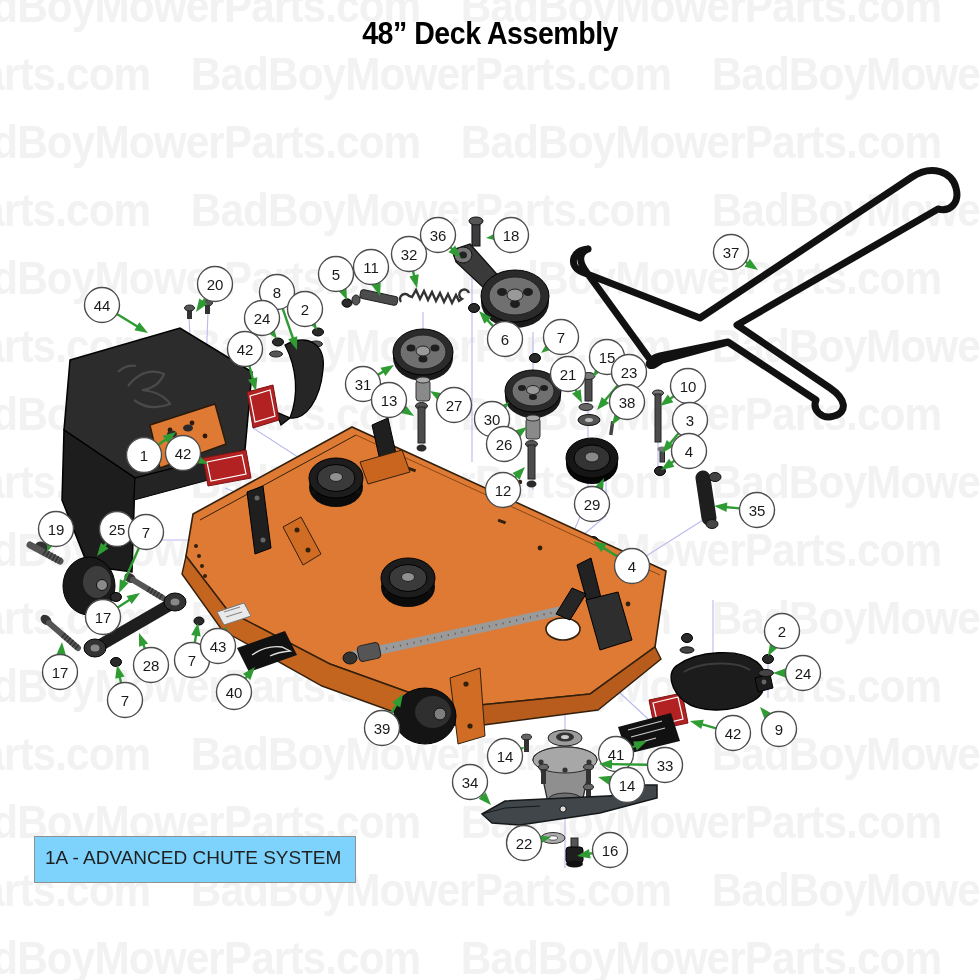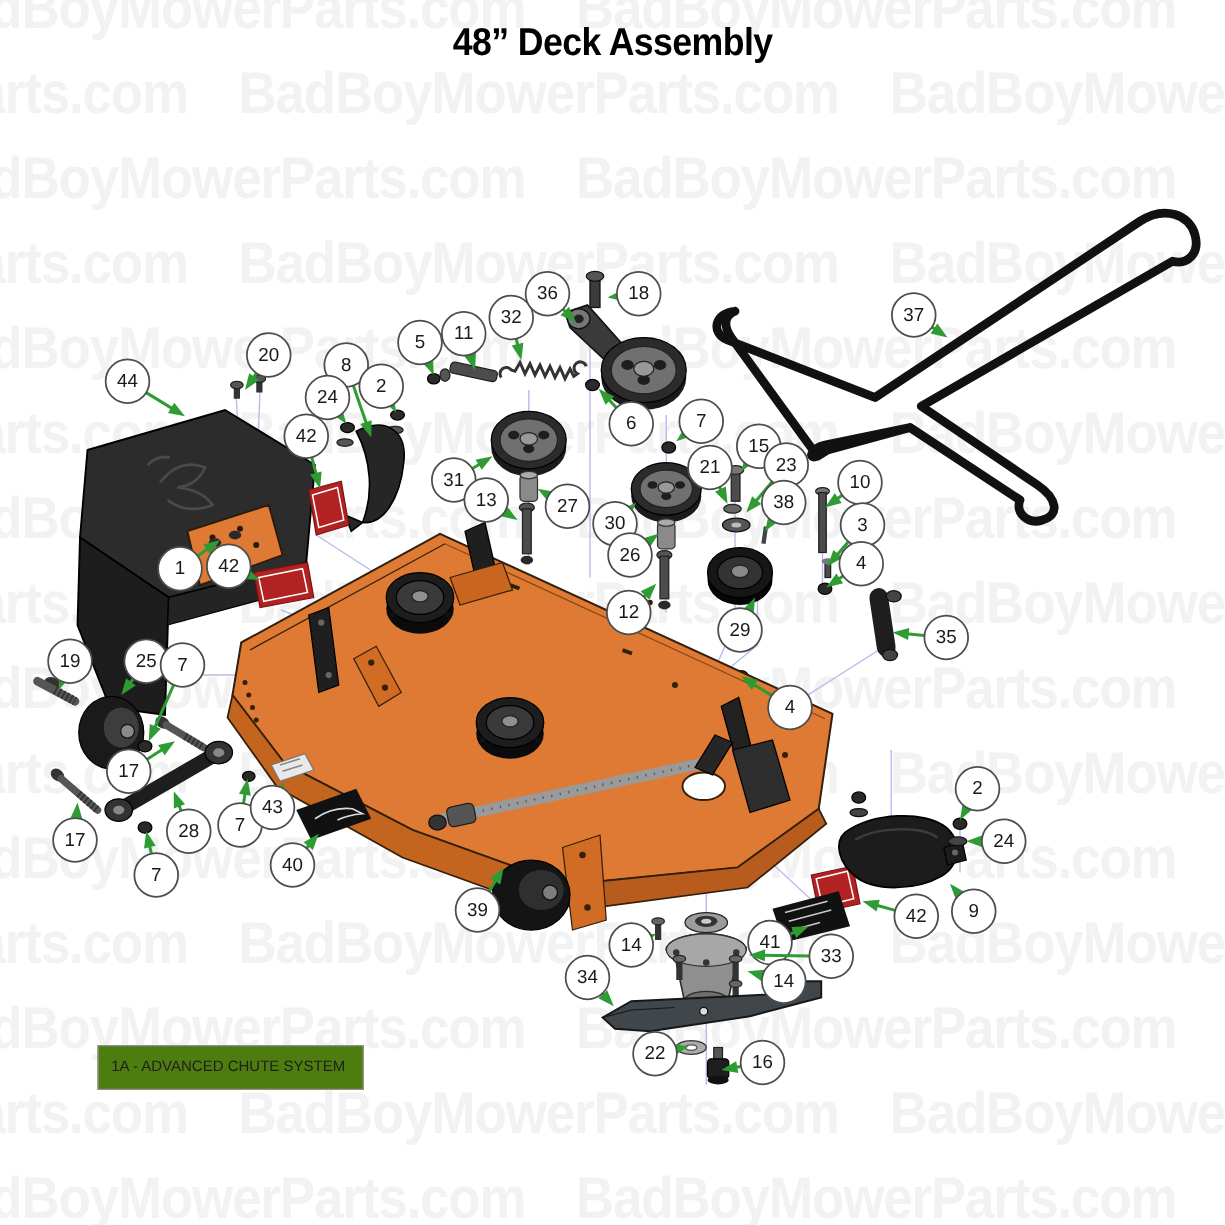--- a/index.html
+++ b/index.html
@@ -5,23 +5,23 @@
   html,body{margin:0;padding:0;background:#fff;}
   body{width:980px;height:980px;position:relative;overflow:hidden;
        font-family:"Liberation Sans", sans-serif;}
   #watermark{position:absolute;inset:0;z-index:0;pointer-events:none;overflow:hidden;}
   .wm-row{position:absolute;white-space:nowrap;font-weight:bold;font-size:47px;
           letter-spacing:-1px;color:#f2f2f2;transform:scaleX(.9);transform-origin:left top;}
   #diagram{position:absolute;left:0;top:0;z-index:1;}
   #title{position:absolute;top:16px;left:0;width:980px;text-align:center;z-index:2;
          font-size:31px;font-weight:800;color:#000;letter-spacing:-.5px;}
   #title span{display:inline-block;transform:scaleX(.92);}
-  #legend{position:absolute;left:34px;top:836px;z-index:2;background:#4d7c0f;
+  #legend{position:absolute;left:34px;top:836px;z-index:2;background:#7dd3fc;
           border:1.5px solid #909090;padding:7px 14px 9px 10px;
-          font-size:12px;color:#1f1f1f;line-height:1.5;margin-left:44px;}
+          font-size:19px;color:#1f1f1f;line-height:1.5;}
   .callout-circle{fill:#fff;stroke:#4d4d4d;stroke-width:1.4px;}
   .callout-num{fill:#1a1a1a;font-size:15px;font-family:"Liberation Sans",sans-serif;}
   .leader{fill:none;stroke:#b9b9ee;stroke-width:1.1px;}
 </style>
 </head>
 <body>
 
 <div id="watermark">
     <div class="wm-row" style="top: -22px; left: -60px; color: rgb(242, 242, 242);">BadBoyMowerParts.com  BadBoyMowerParts.com  BadBoyMowerParts.com  </div>
     <div class="wm-row" style="top: 46px; left: -330px; color: rgb(242, 242, 242);">BadBoyMowerParts.com  BadBoyMowerParts.com  BadBoyMowerParts.com  </div>

